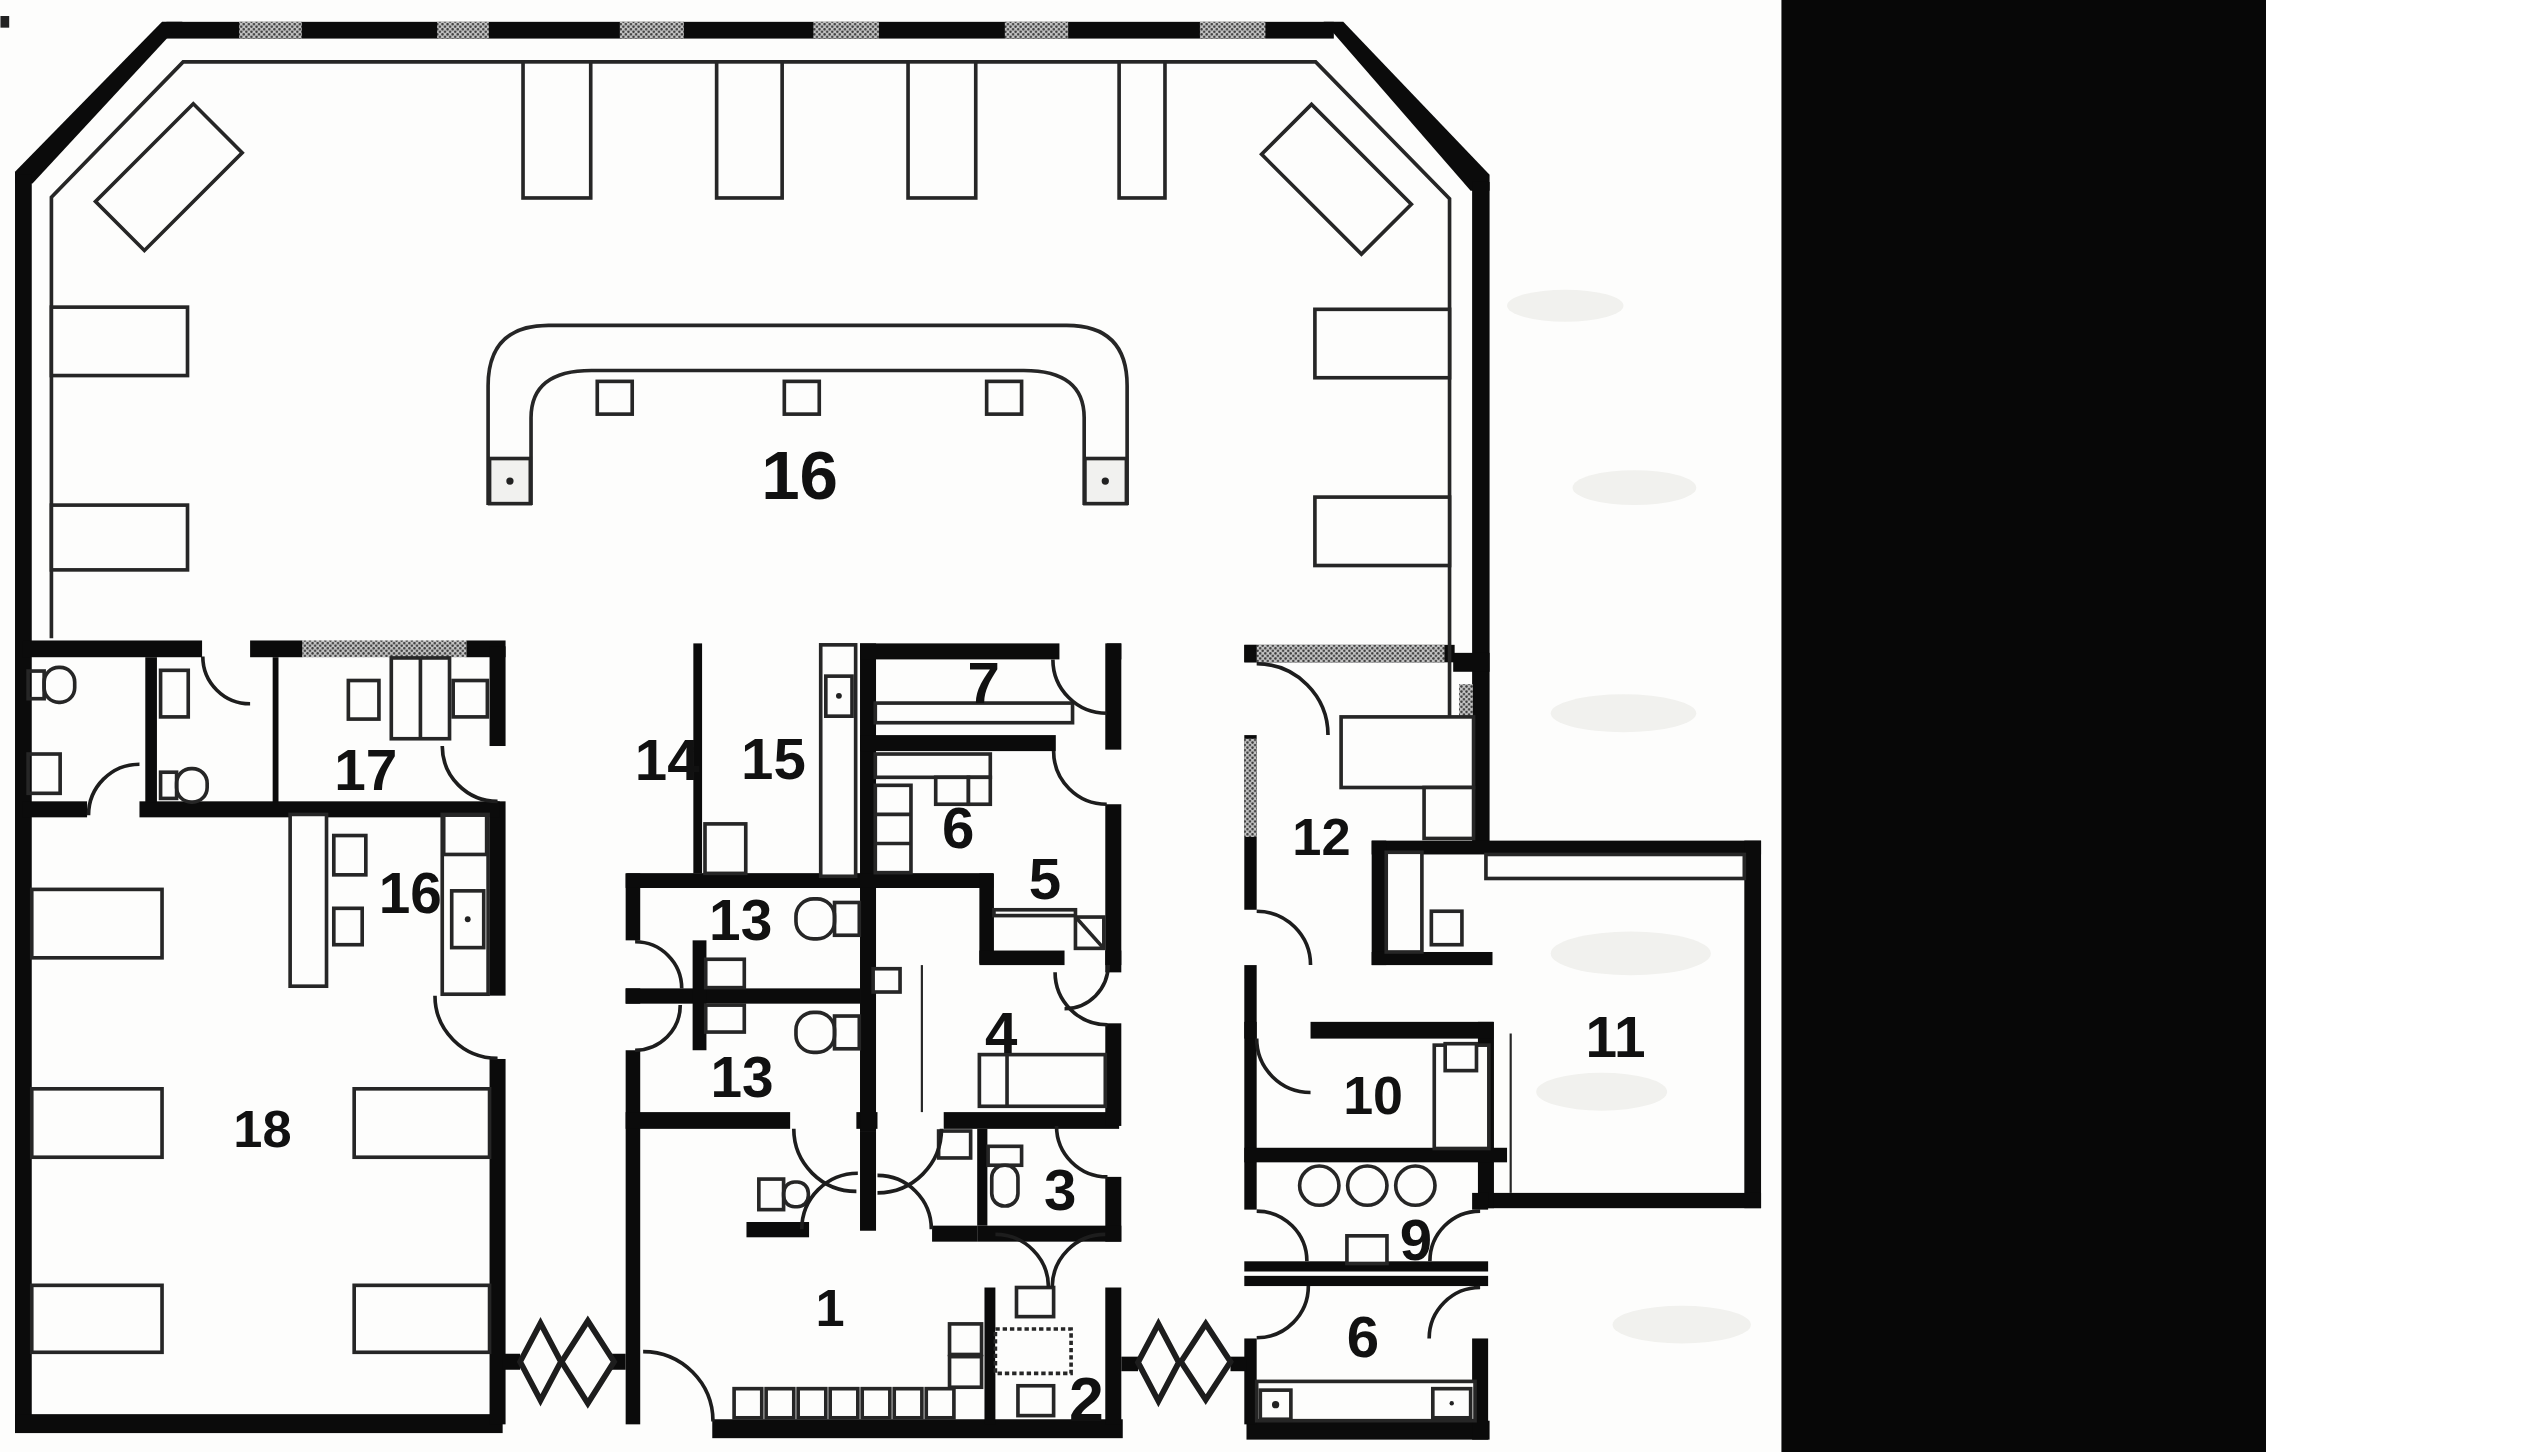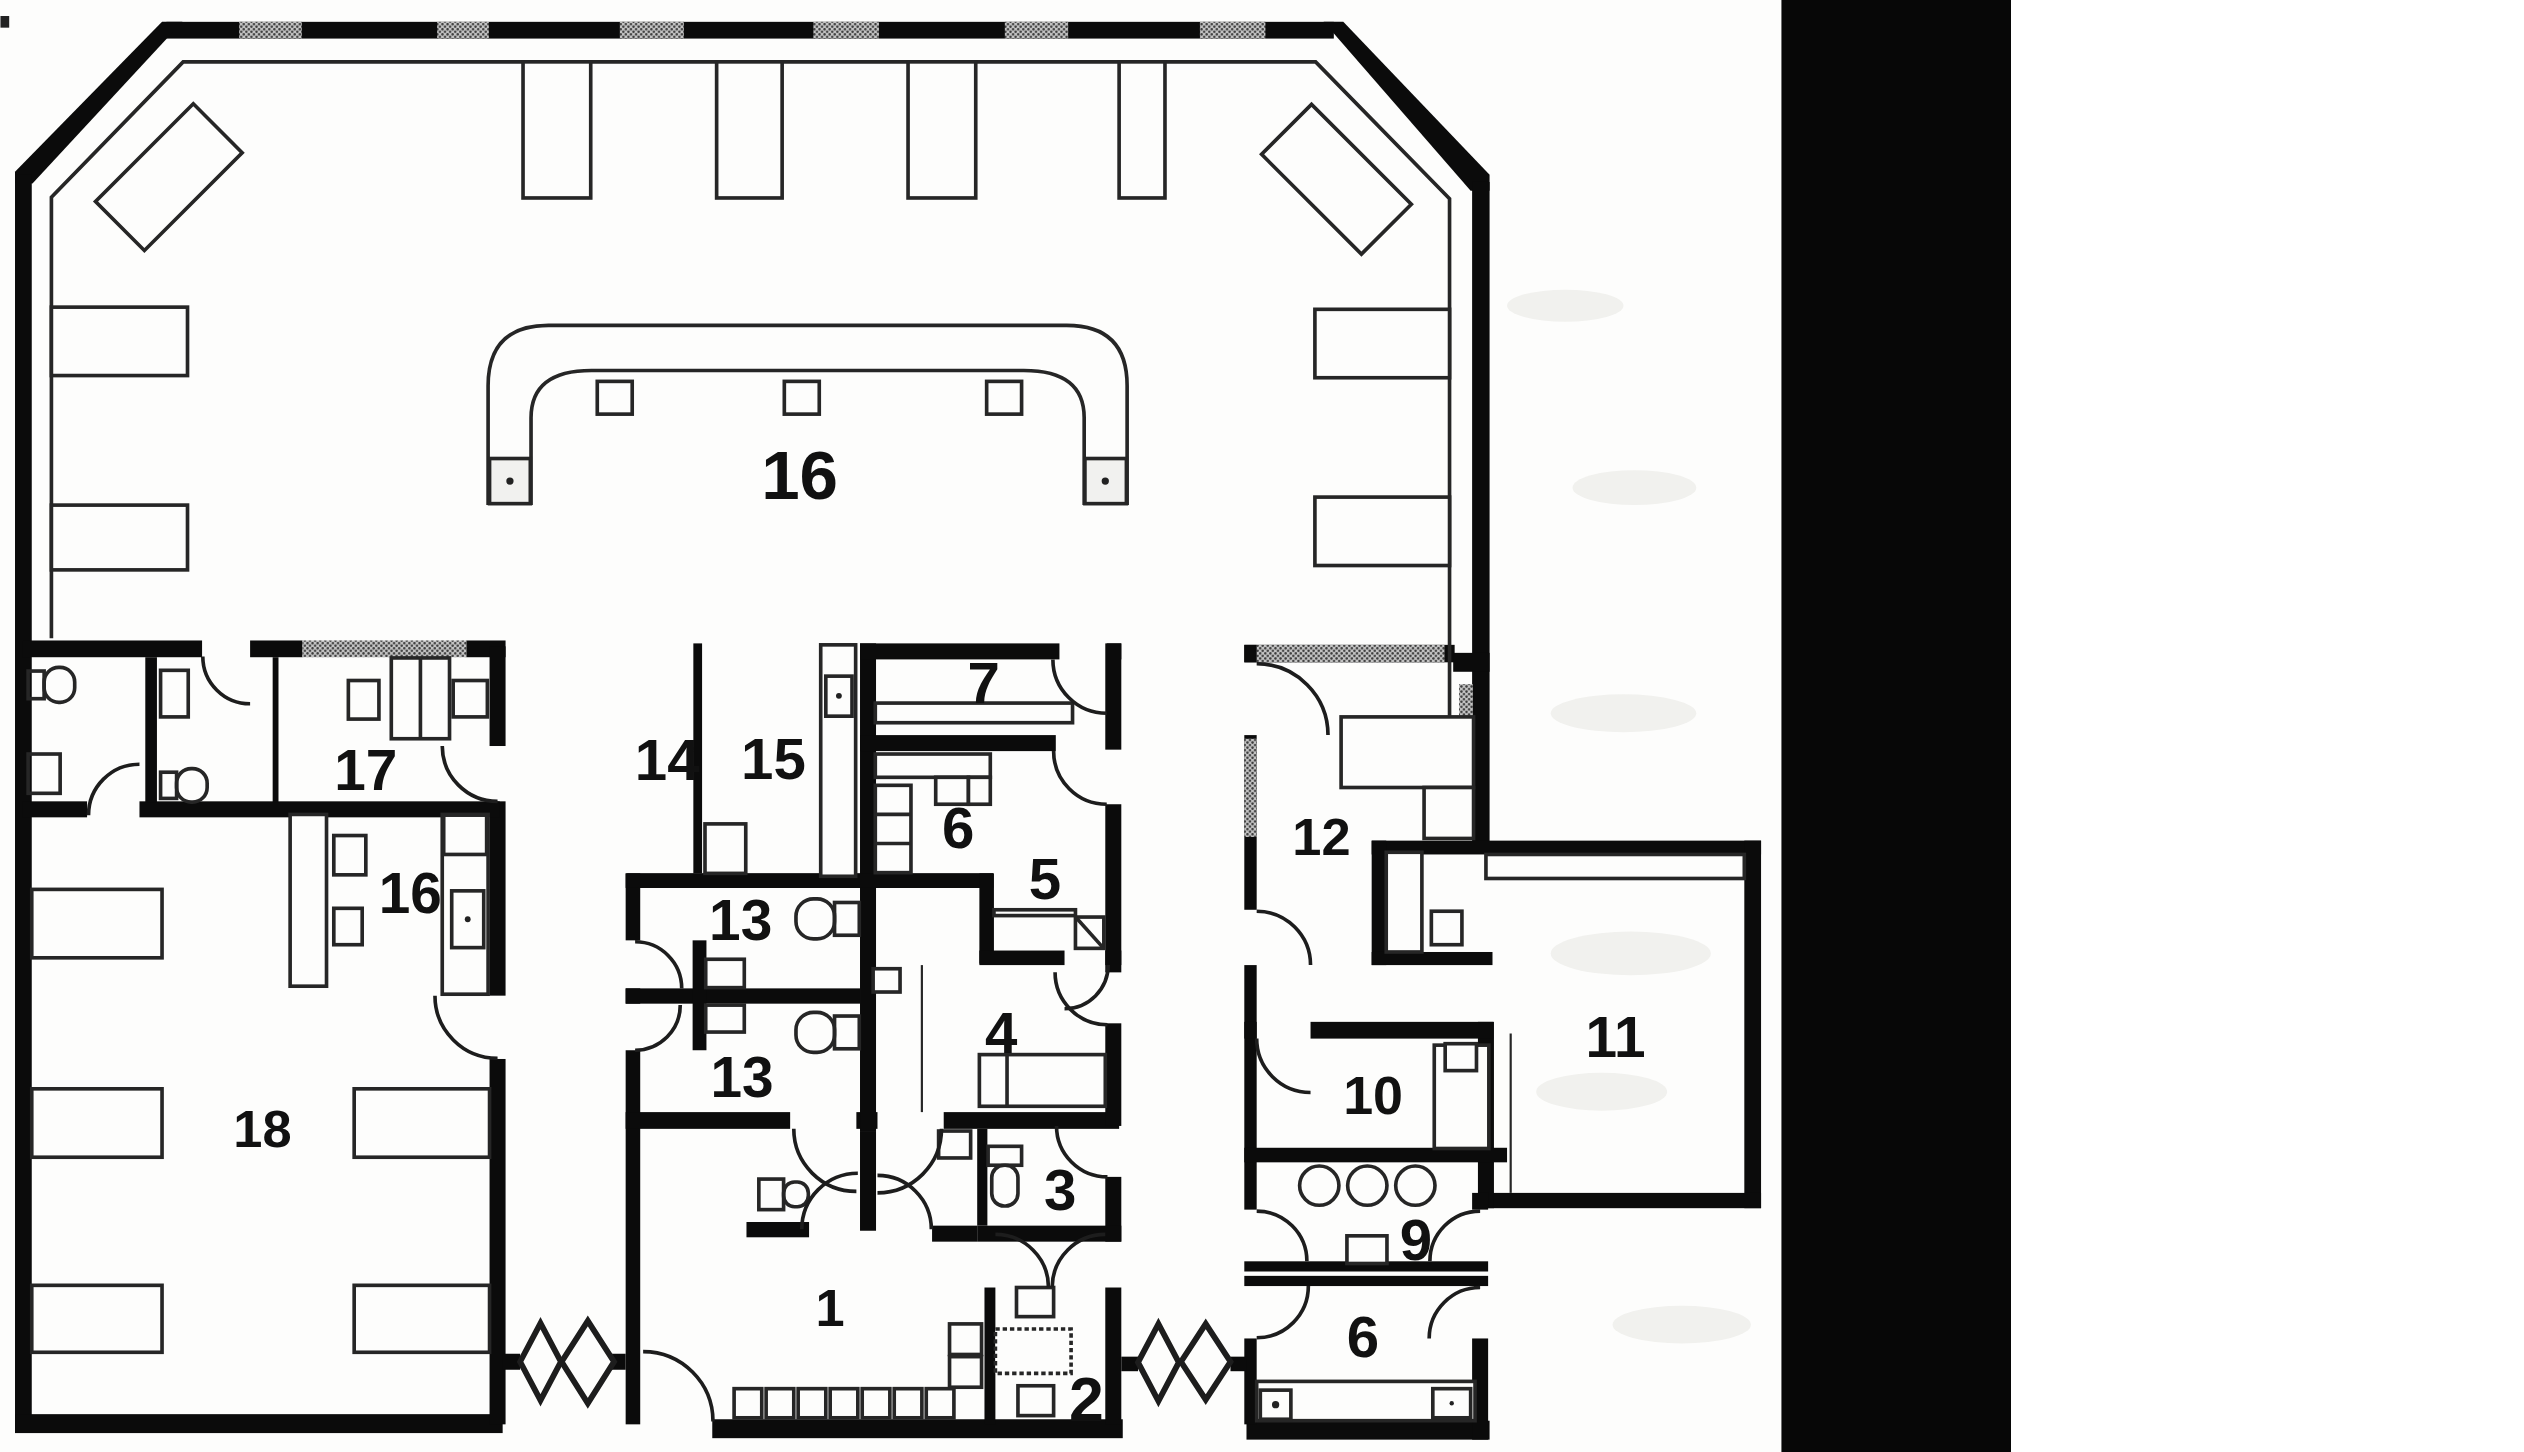--- a/index.html
+++ b/index.html
@@ -1,16 +1,16 @@
 <!DOCTYPE html>
 <html style="font-size:11.6px"><head>
 <meta charset="utf-8">
 <style>
   html,body{margin:0;padding:0;background:#ffffff;}
-  #page{position:relative;width:2011px;height:1452px;background:#fdfdfc;overflow:hidden;}
+  #page{position:relative;width:2266px;height:1452px;background:#fdfdfc;overflow:hidden;}
   svg{position:absolute;left:0;top:0;}
   text{font-family:"Liberation Sans", sans-serif;font-weight:bold;fill:#111;}
 </style>
 </head>
 <body>
 <div id="page">
 <svg width="2525" height="1452" viewBox="0 0 3468 1995">
 <defs>
 <pattern id="hatch" width="7" height="7" patternUnits="userSpaceOnUse">
 <rect width="7" height="7" fill="#c2c2c2"></rect>

